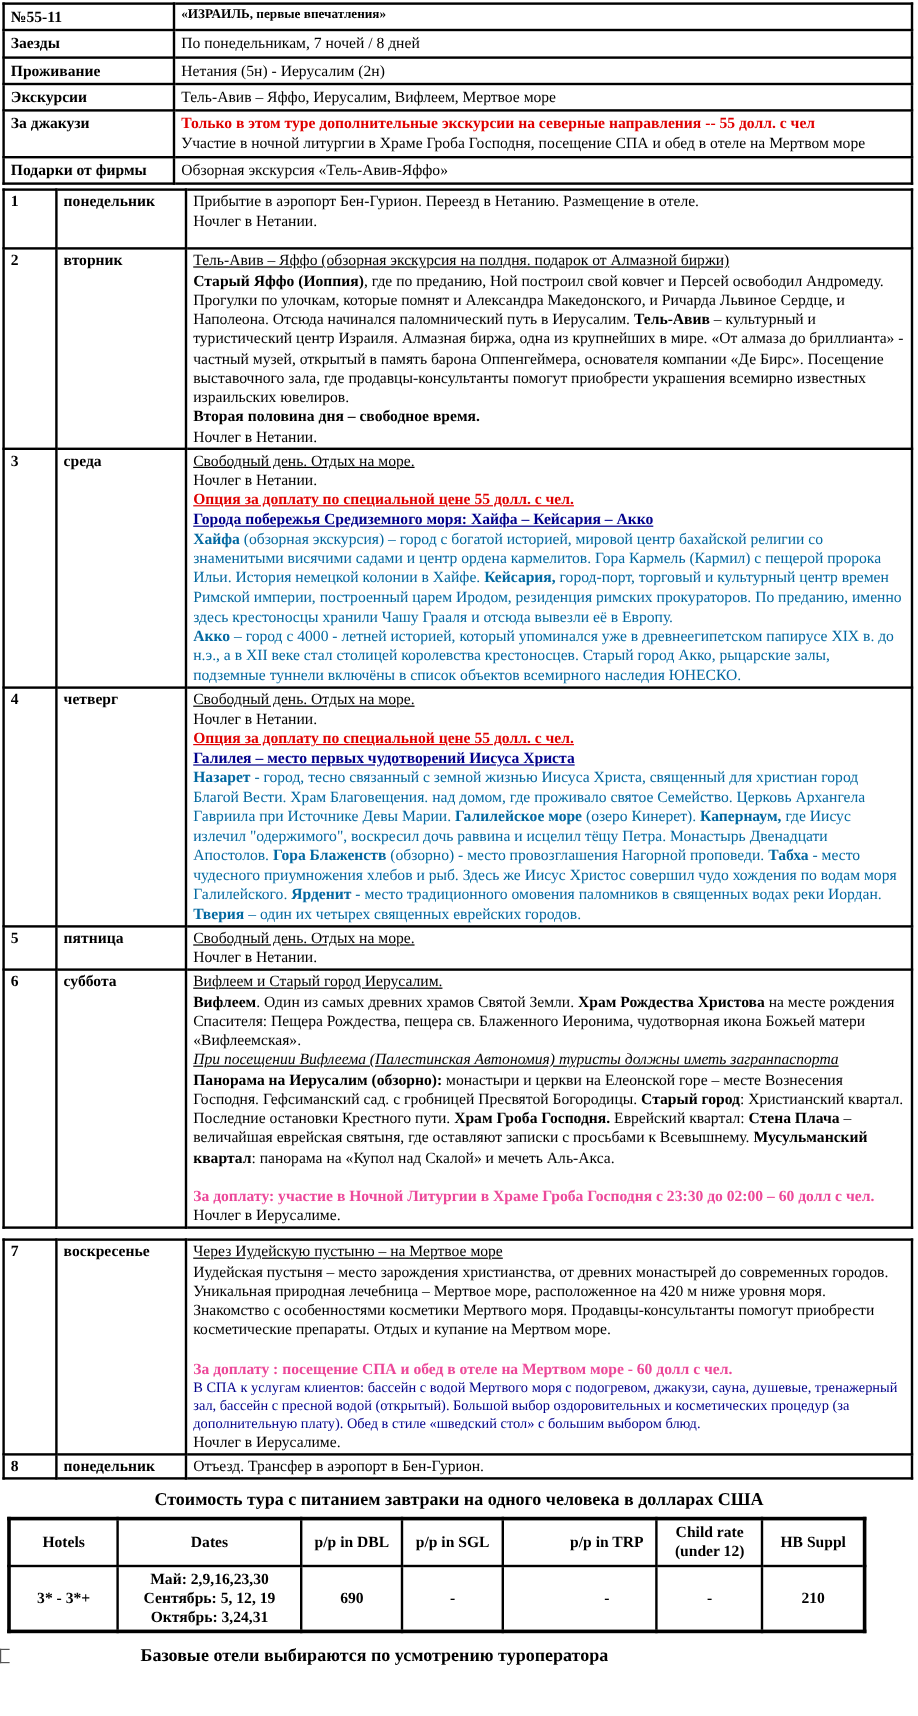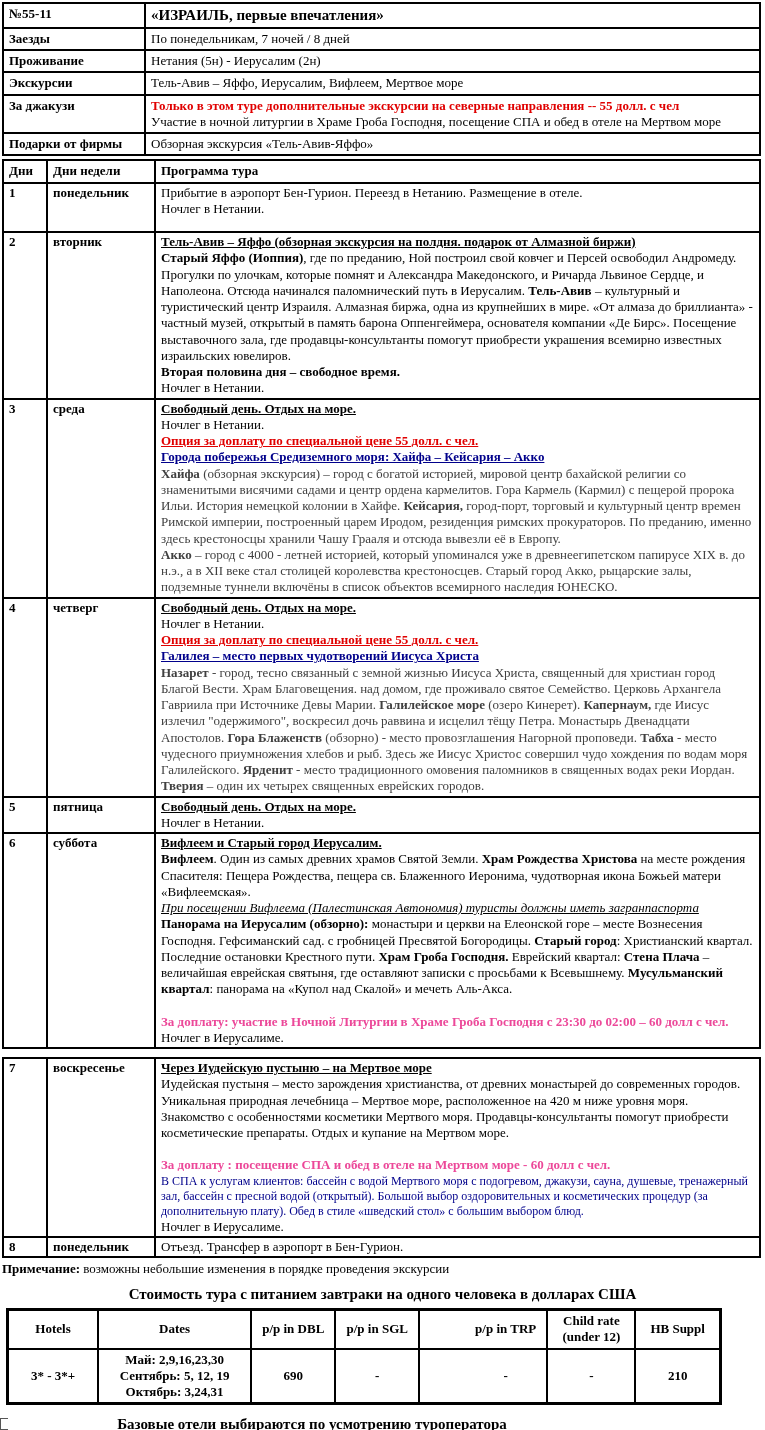--- a/index.html
+++ b/index.html
@@ -9,35 +9,35 @@
     font-size:13px;
     color:#000;
     line-height:1.25;
   }
   .page{width:761px;padding:2px;}
   table{border-collapse:collapse;border-radius:21px;}
   
   .info-table{width:759px;border:2px solid #000;margin-bottom:2px;}
   .info-table td{border:2px solid #000;padding:2px 5px;vertical-align:top;}
   .info-table td.lbl{width:130px;font-weight:bold;}
-  .t-title{font-weight:bold;font-size:15px;font-family:Liberation Serif, serif;}
+  .t-title{font-weight:bold;font-size:11px;font-family:Liberation Serif, serif;}
   .t-red{color:#e00000;font-weight:bold;}
   
   .program-table{width:759px;border:2px solid #000;margin-top:3px;}
   .program-table td,.program-table th{border:2px solid #000;padding:1px 5px;vertical-align:top;text-align:left;}
   .col-num{width:32px;font-weight:bold;}
   .col-day{width:96px;font-weight:bold;}
   .prog-head th{font-weight:bold;padding:2px 5px;}
   .day-cell{min-height:30px;}
   .ln{margin:0;}
-  .ln-h{font-weight:bold;text-decoration:underline;}
+  .ln-h{font-weight:normal;text-decoration:underline;}
   .ln-b{font-weight:bold;}
   .ln-rbu{color:#e00000;font-weight:bold;text-decoration:underline;}
   .ln-bbu{color:#00008b;font-weight:bold;text-decoration:underline;}
-  .ln-nav{color:#404040;}
+  .ln-nav{color:#0369a1;}
   .ln-navb{color:#ec4899;font-weight:bold;margin-top:16px;}
   .ln-iu{font-style:italic;text-decoration:underline;}
   .ln-navs{color:#00008b;font-size:12px;}
   .seg-b{font-weight:bold;}
   .gap5{height:5px;}
   
   .note{margin:3px 0 6px 0;}
   .note b{font-weight:bold;}
   
   .price-title{font-weight:bold;font-size:15px;text-align:center;margin:8px 0 4px 0;}
@@ -100,25 +100,20 @@
           <td>
             <div>Обзорная экскурсия «Тель-Авив-Яффо»</div>
           </td>
         </tr>
       </tbody>
   </table>
 
   <div>
       <table class="program-table">
         <tbody>
-          <tr class="prog-head">
-            <th class="col-num">Дни</th>
-            <th class="col-day">Дни недели</th>
-            <th>Программа тура</th>
-          </tr>
           <tr>
             <td class="col-num">1</td>
             <td class="col-day">понедельник</td>
             <td class="day-cell" style="padding-bottom: 14px; margin-top: 20px;">
               <div class="ln "><span>Прибытие в аэропорт Бен-Гурион. Переезд в Нетанию. Размещение в отеле.</span></div>
               <div class="ln "><span>Ночлег в Нетании.</span></div>
             </td>
           </tr>
           <tr>
             <td class="col-num">2</td>
@@ -193,21 +188,20 @@
             <td class="col-num">8</td>
             <td class="col-day">понедельник</td>
             <td class="day-cell">
               <div class="ln "><span>Отъезд. Трансфер в аэропорт в Бен-Гурион.</span></div>
             </td>
           </tr>
         </tbody>
       </table>
     </div>
 
-  <p class="note"><b>Примечание:</b><span> возможны небольшие изменения в порядке проведения экскурсии</span></p>
 
   <div class="price-title">Стоимость тура с питанием завтраки на одного человека в долларах США</div>
 
   <table class="price-table">
     <thead>
         <tr>
           <th class="c-hotels">Hotels</th>
           <th class="c-dates">Dates</th>
           <th class="c-dbl">p/p in DBL</th>
           <th class="c-sgl">p/p in SGL</th>

